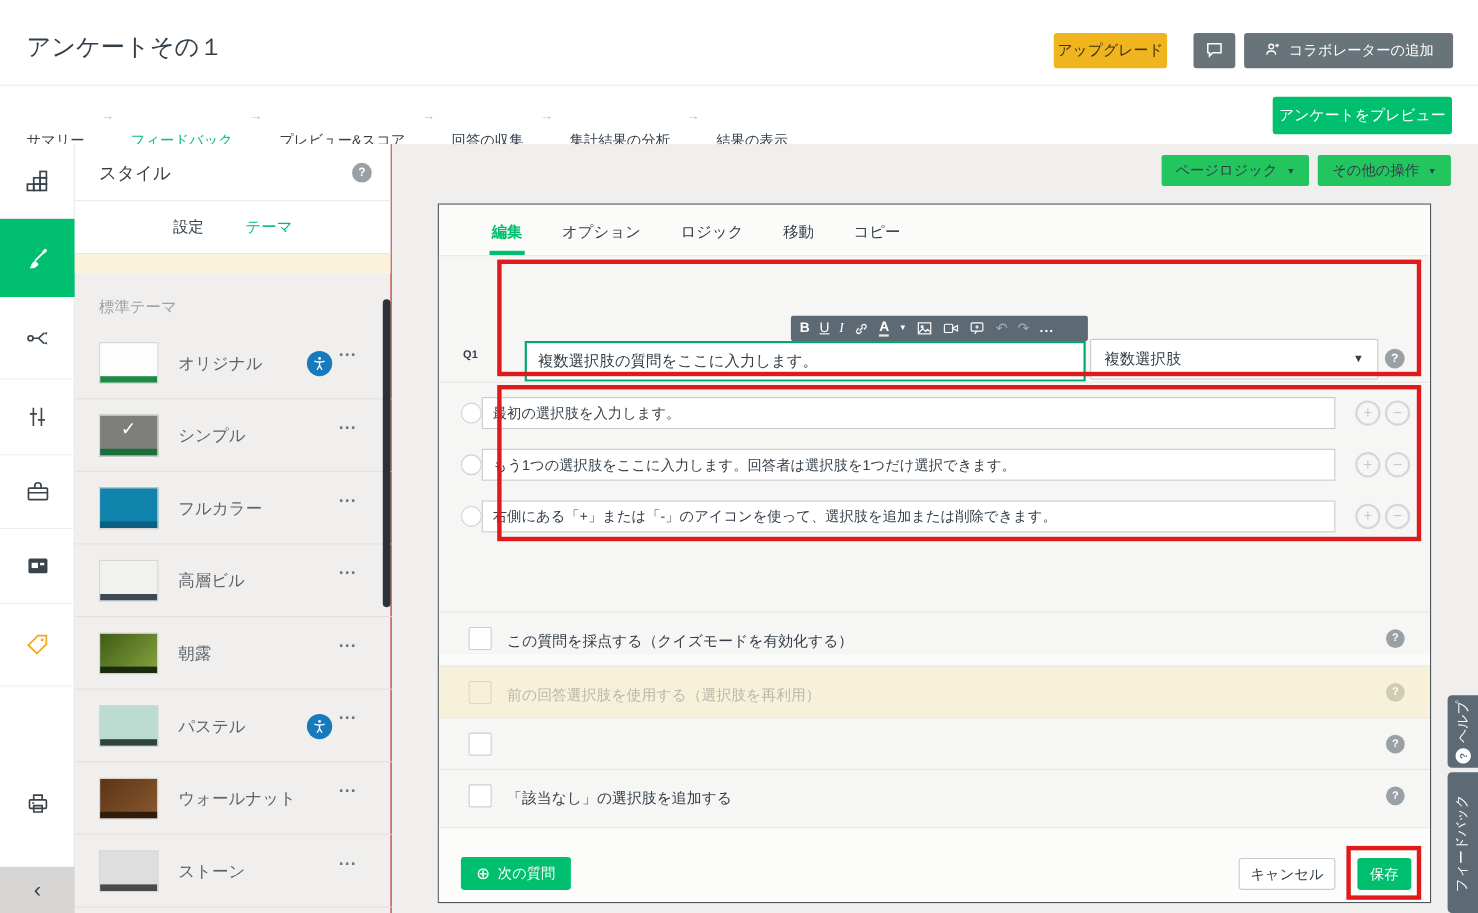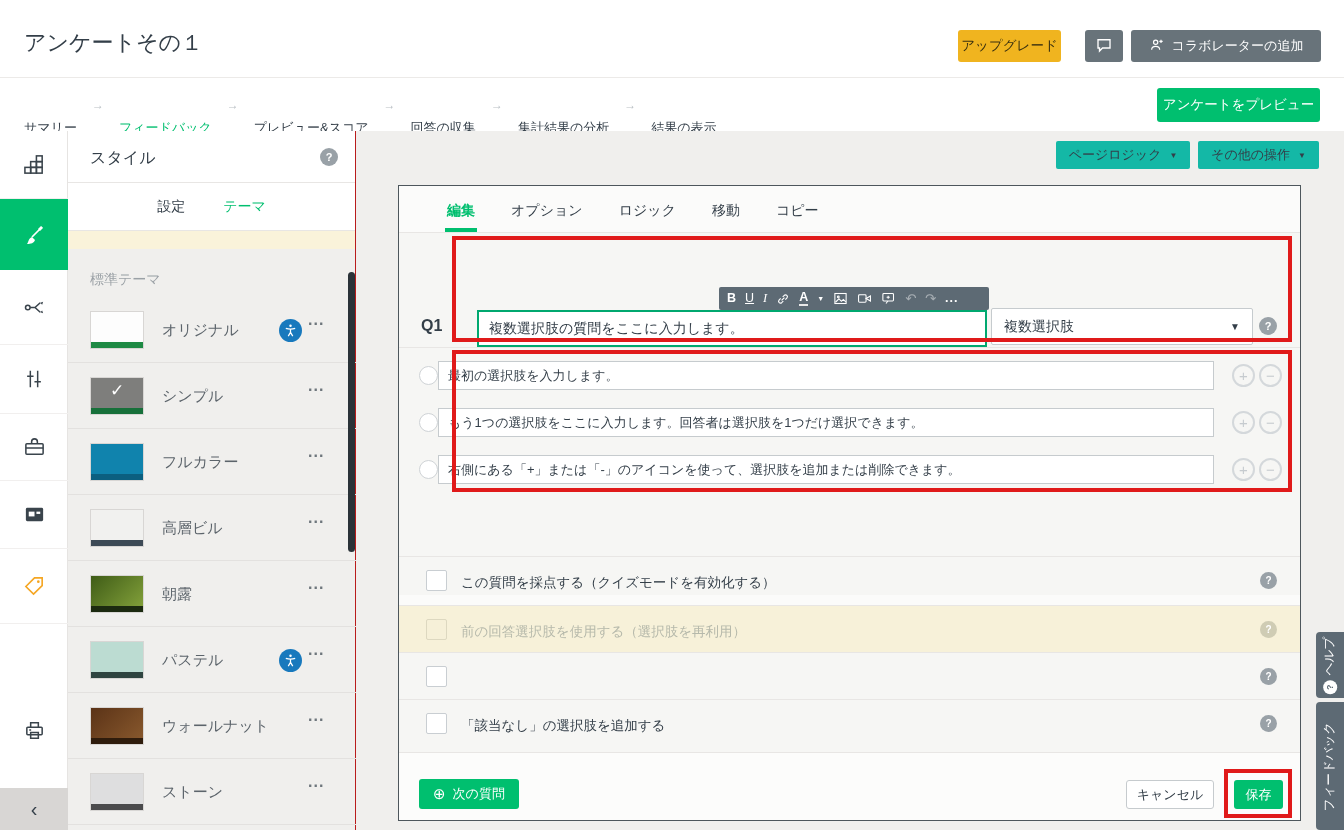--- a/index.html
+++ b/index.html
@@ -58,21 +58,21 @@
   .t4 { background:linear-gradient(135deg,#3f5c17,#86a43c); } .t4 .bar { background:#1c2a10; }
   .t5 { background:#bcdcd2; } .t5 .bar { background:#2f4440; }
   .t6 { background:linear-gradient(135deg,#5b3317,#8a5a2e); } .t6 .bar { background:#2f1c0c; }
   .t7 { background:#dededf; } .t7 .bar { background:#4a4a4c; }
   .theme-name { position:absolute; left:94px; top:24px; font-size:15px; color:#5c646b; }
   .a11y { position:absolute; left:211px; top:22px; width:23px; height:23px; border-radius:50%; background:#1879bd; display:flex; align-items:center; justify-content:center; cursor:pointer; }
   .dots { position:absolute; left:240px; top:14px; font-size:16px; font-weight:bold; color:#6e767c; letter-spacing:1px; cursor:pointer; }
   .panel-scrollbar { position:absolute; left:280px; top:141px; width:7px; height:280px; background:#2a3238; border-radius:4px; cursor:pointer; }
 
   
-  .btn-gray { position:absolute; height:28px; background:#14b8a6; color:#333e48; font-size:13px; display:flex; align-items:center; justify-content:center; gap:8px; border-radius:2px; cursor:pointer; }
+  .btn-gray { position:absolute; height:28px; background:#22c55e; color:#333e48; font-size:13px; display:flex; align-items:center; justify-content:center; gap:8px; border-radius:2px; cursor:pointer; }
   .btn-gray .arr { font-size:8px; }
   .btn-pagelogic { left:1056px; top:141px; width:134px; }
   .btn-moreact { left:1198px; top:141px; width:121px; }
 
   
   .card { position:absolute; left:398px; top:185px; width:903px; height:636px; background:#fbfbfa; border:1px solid #4d565c; }
   .card-tabs { position:absolute; left:0; top:0; width:100%; height:46px; display:flex; align-items:flex-end; gap:36px; padding:0 0 12px 48px; font-size:14px; }
   .card-tab { cursor:pointer; }
   .card-tab.active { color:#00bf6f; font-weight:bold; position:relative; }
   .card-tab.active::after { content:""; position:absolute; left:-2px; right:-2px; bottom:-12px; height:4px; background:#00bf6f; }
@@ -82,21 +82,21 @@
   .opt-row { position:absolute; left:0; width:901px; background:#f6f6f4; border-top:1px solid #e8e6e4; cursor:default; }
   .opt-row.disabled { background:#f7f1d9; }
   .card-footer { position:absolute; left:0; top:566px; width:901px; height:68px; background:#fcfcfb; border-top:1px solid #e8e6e4; }
 
   .toolbar { position:absolute; left:320px; top:54px; width:270px; height:23px; background:#5d6a74; border-radius:2px; display:flex; align-items:center; gap:9px; padding:0 8px; color:#fff; }
   .tb { font-size:12.5px; color:#fff; cursor:pointer; display:flex; align-items:center; line-height:1; }
   .tb-b { font-weight:bold; } .tb-u { text-decoration:underline; } .tb-i { font-style:italic; font-family:"Liberation Serif","DejaVu Serif",serif; }
   .tb-a { font-weight:bold; border-bottom:2px solid #e8e8e8; }
   .tb-dim { opacity:.45; font-size:13px; }
   .tb-more { font-weight:bold; letter-spacing:1px; }
-  .q-num { position:absolute; left:22px; top:84px; font-size:16px; font-weight:bold; }
+  .q-num { position:absolute; left:22px; top:84px; font-size:10px; font-weight:bold; }
   .q-input { position:absolute; left:78px; top:77px; width:510px; height:37px; border:2px solid #00a86f; background:#fff; font-size:14px; padding:0 10px; color:#333e48; font-family:inherit; outline:none; }
   .insert-btn { position:absolute; left:78px; top:116px; height:24px; background:#5d6a74; color:#fff; border-radius:2px; display:flex; align-items:center; gap:6px; padding:0 10px; font-size:11.5px; cursor:pointer; }
   .insert-btn .mini-q { width:13px; height:13px; border-radius:50%; background:#fff; color:#5d6a74; font-size:9px; font-weight:bold; display:flex; align-items:center; justify-content:center; }
   .insert-btn .arr { font-size:8px; }
   .q-type { position:absolute; left:592px; top:75px; width:262px; height:37px; background:#fff; border:1px solid #c6cbce; border-radius:2px; display:flex; align-items:center; padding:0 12px; font-size:14px; cursor:pointer; }
   .q-type .arr { margin-left:auto; font-size:10px; color:#333e48; }
   .q-help { position:absolute; left:860px; top:84px; }
 
   .radio { position:absolute; left:20px; width:19px; height:19px; border-radius:50%; border:1.5px solid #cfd3d6; background:#fff; cursor:pointer; }
   .choice-input { position:absolute; left:39px; width:776px; height:29px; border:1px solid #c6cbce; background:#fff; font-size:13px; padding:0 9px; color:#333e48; font-family:inherit; outline:none; }

